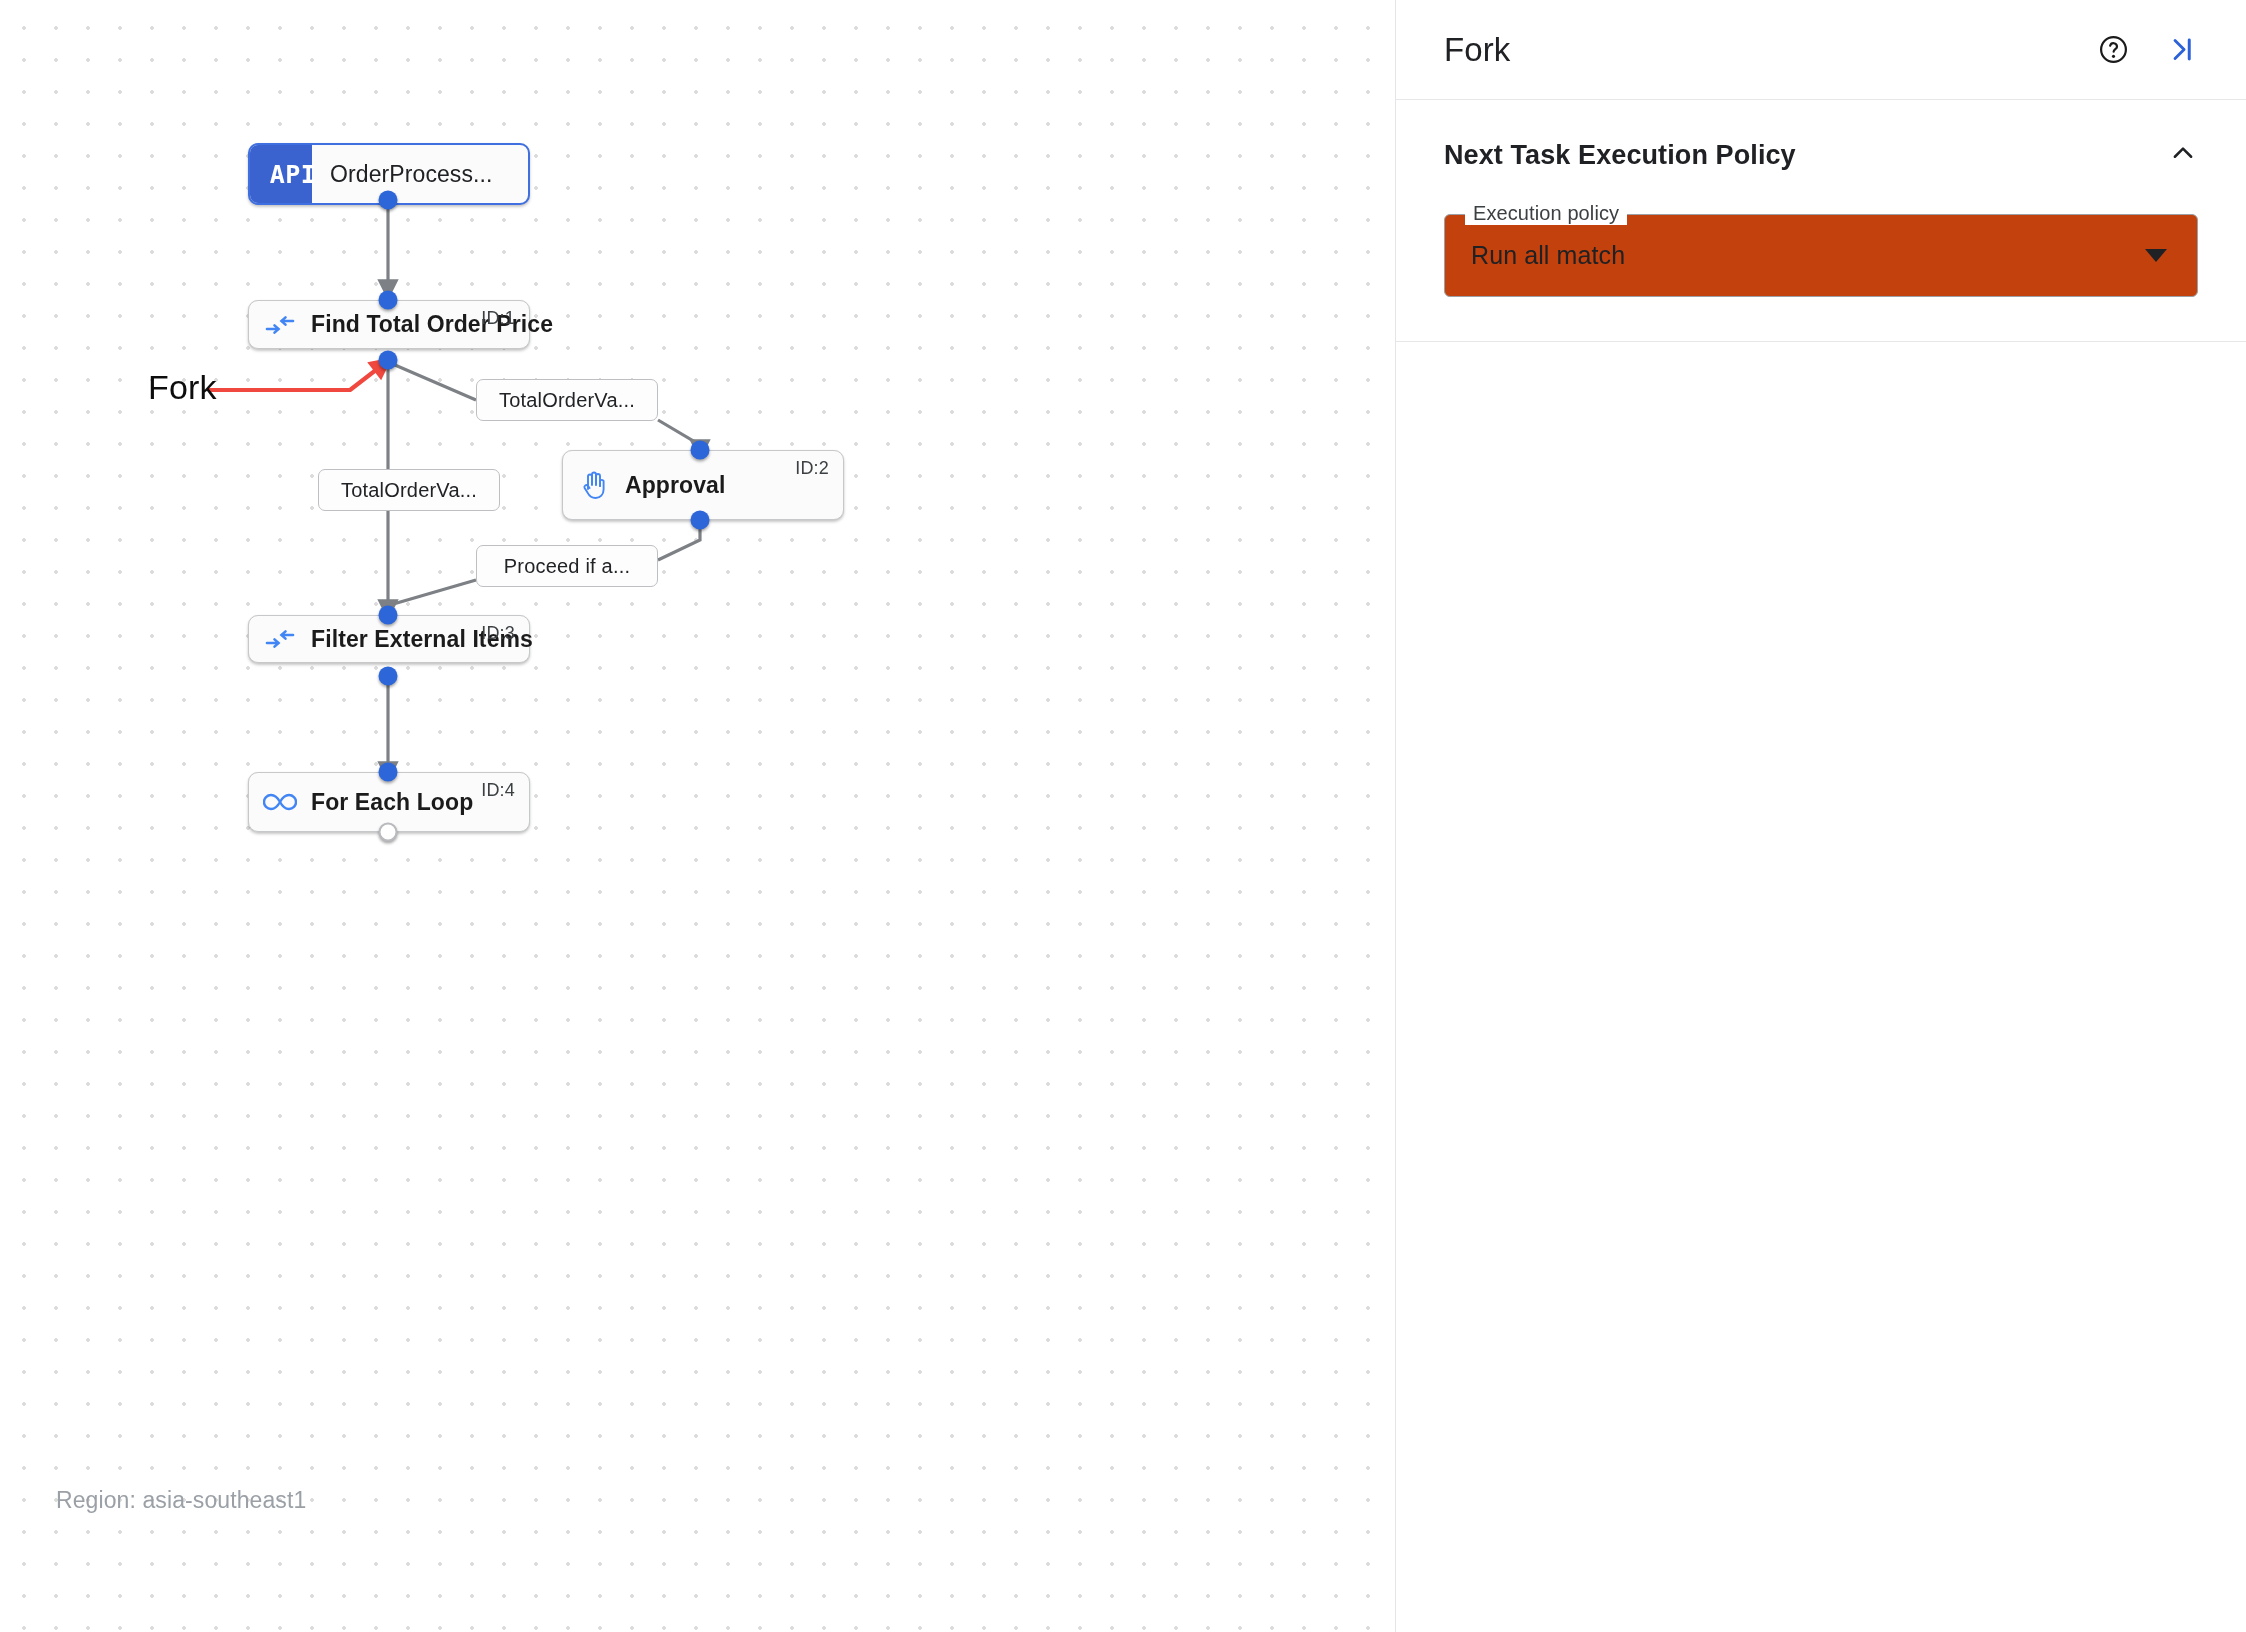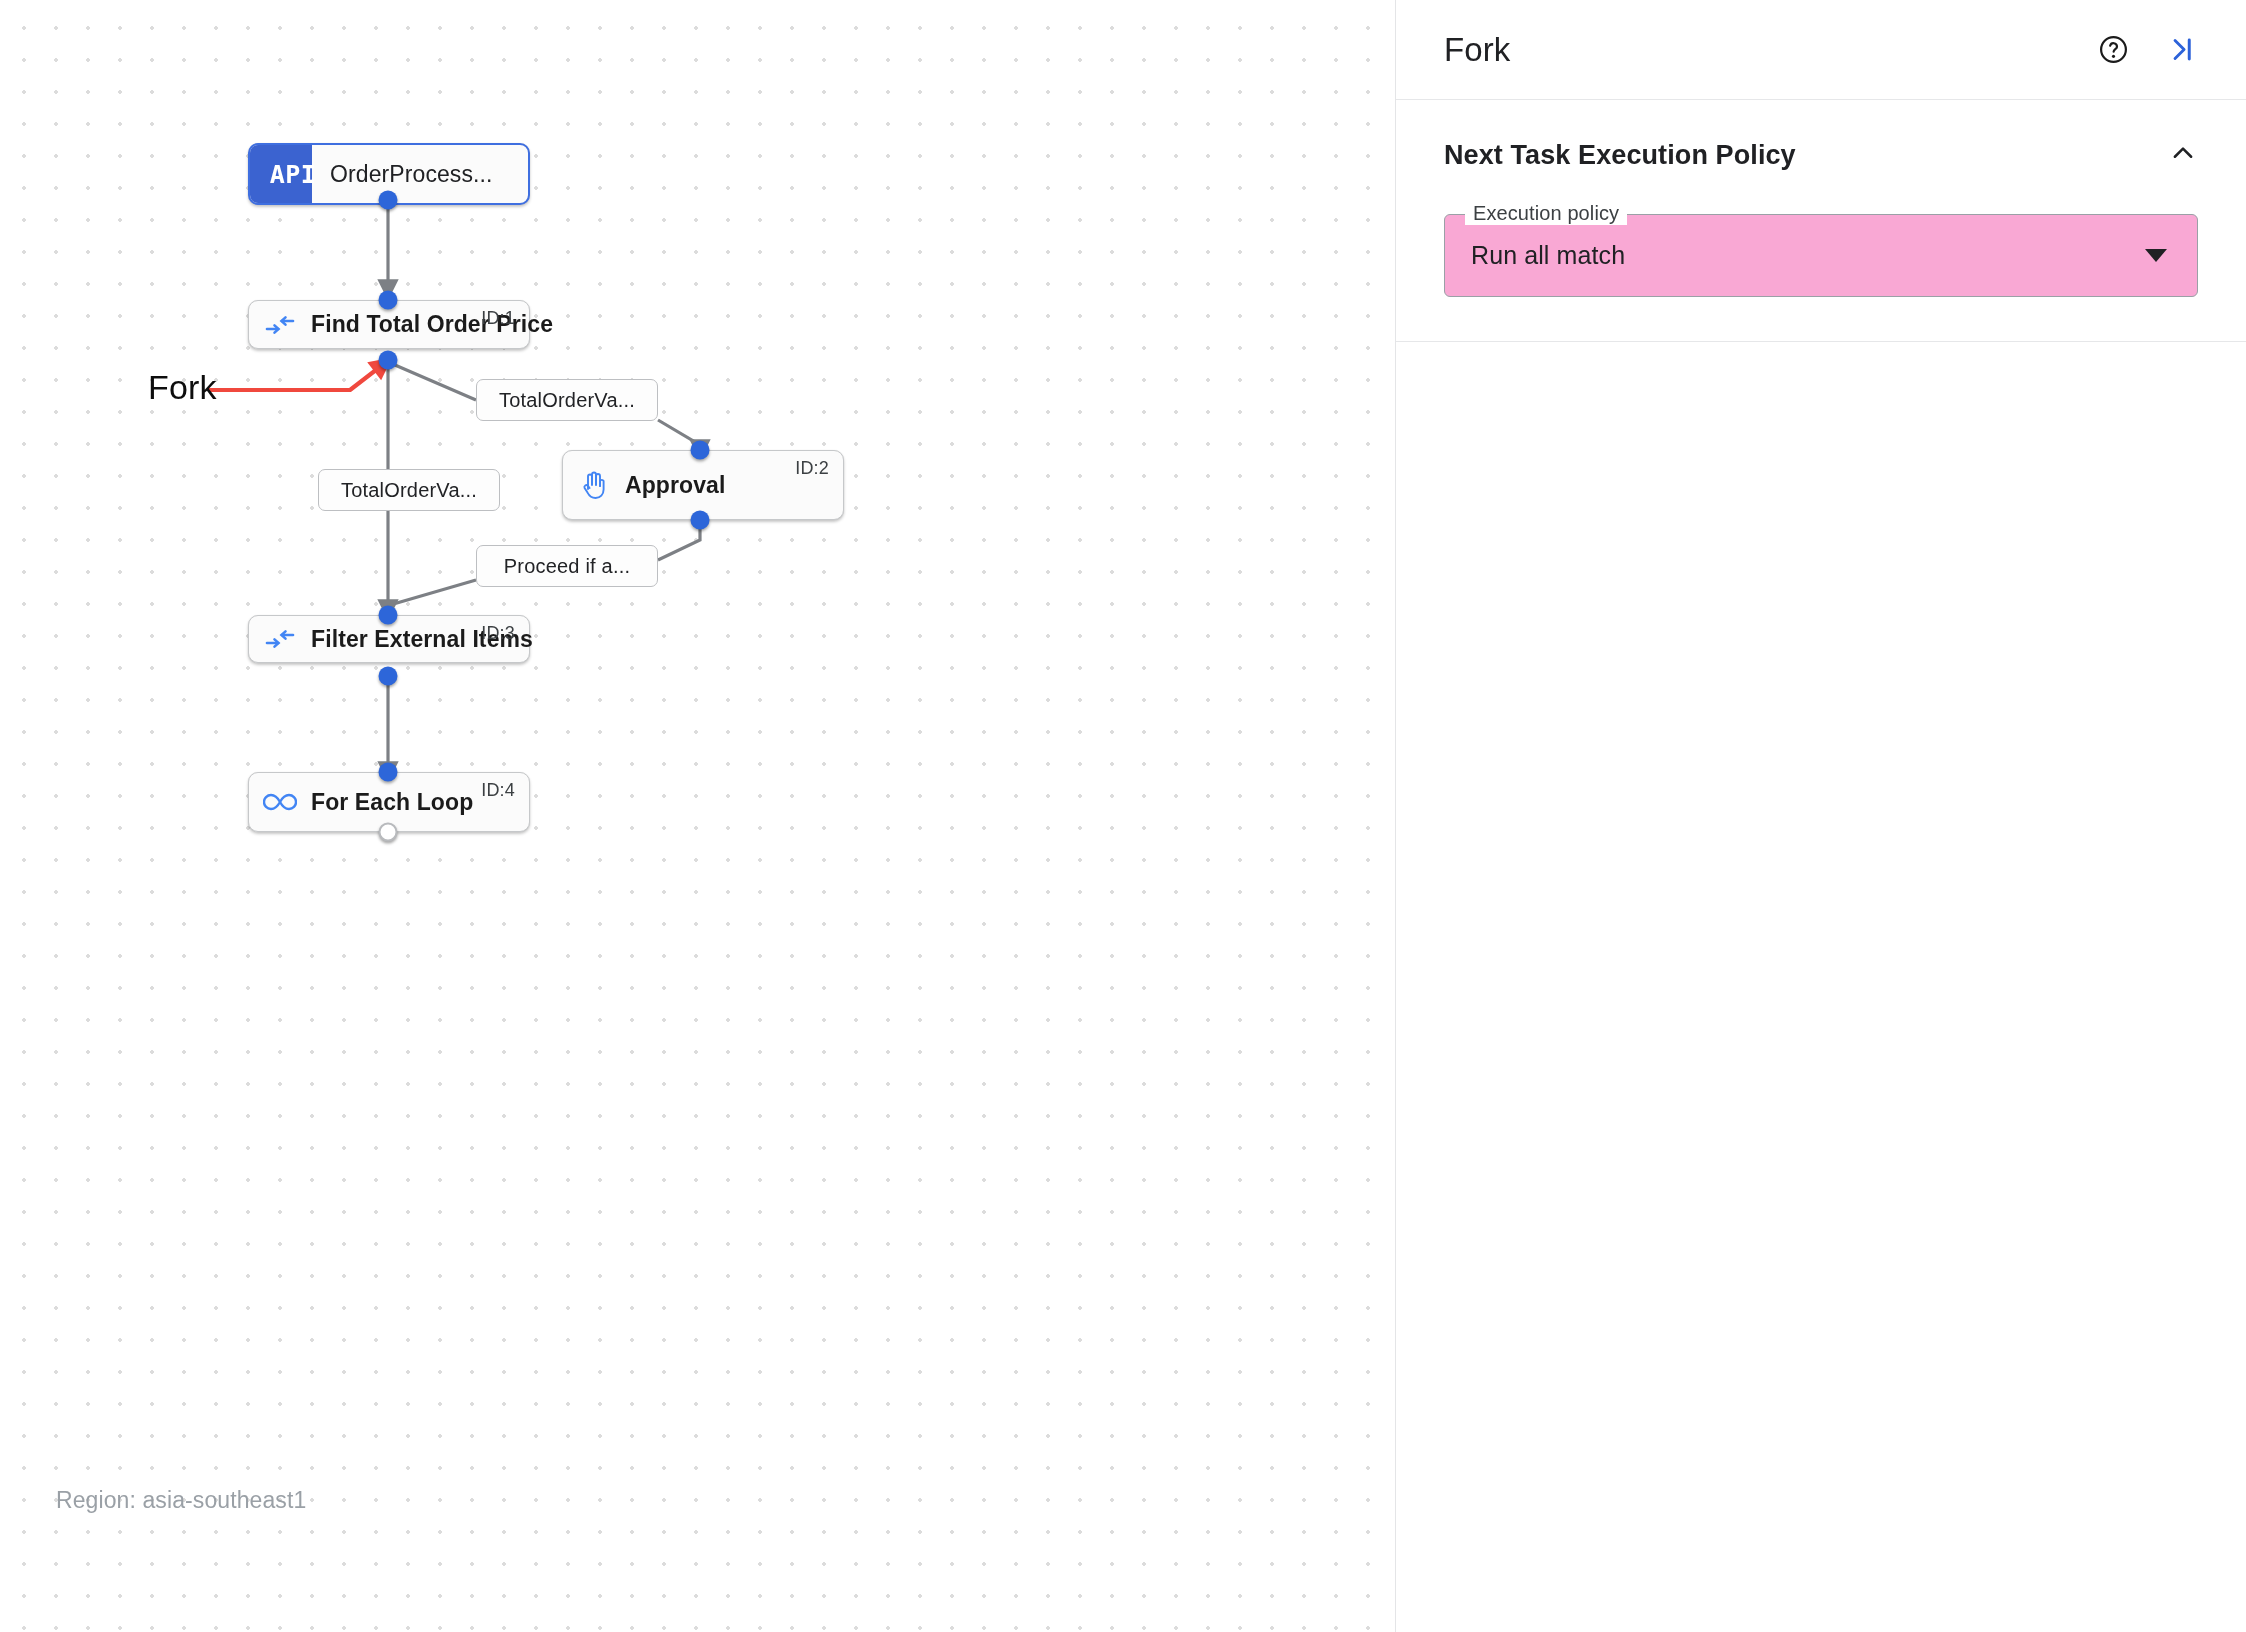--- a/index.html
+++ b/index.html
@@ -215,21 +215,21 @@
   
   .mdc-select {
     position: relative;
     height: 83px;
     border: 1px solid #9aa0a6;
     border-radius: 6px;
     display: flex;
     align-items: center;
     padding: 0 26px;
     cursor: pointer;
-    background: #f9a8d4;
+    background: #c2410c;
   }
   .mdc-select-label {
     position: absolute;
     top: -13px;
     left: 20px;
     background: #ffffff;
     padding: 0 8px;
     font-size: 20px;
     color: #3c4043;
     letter-spacing: 0.1px;

